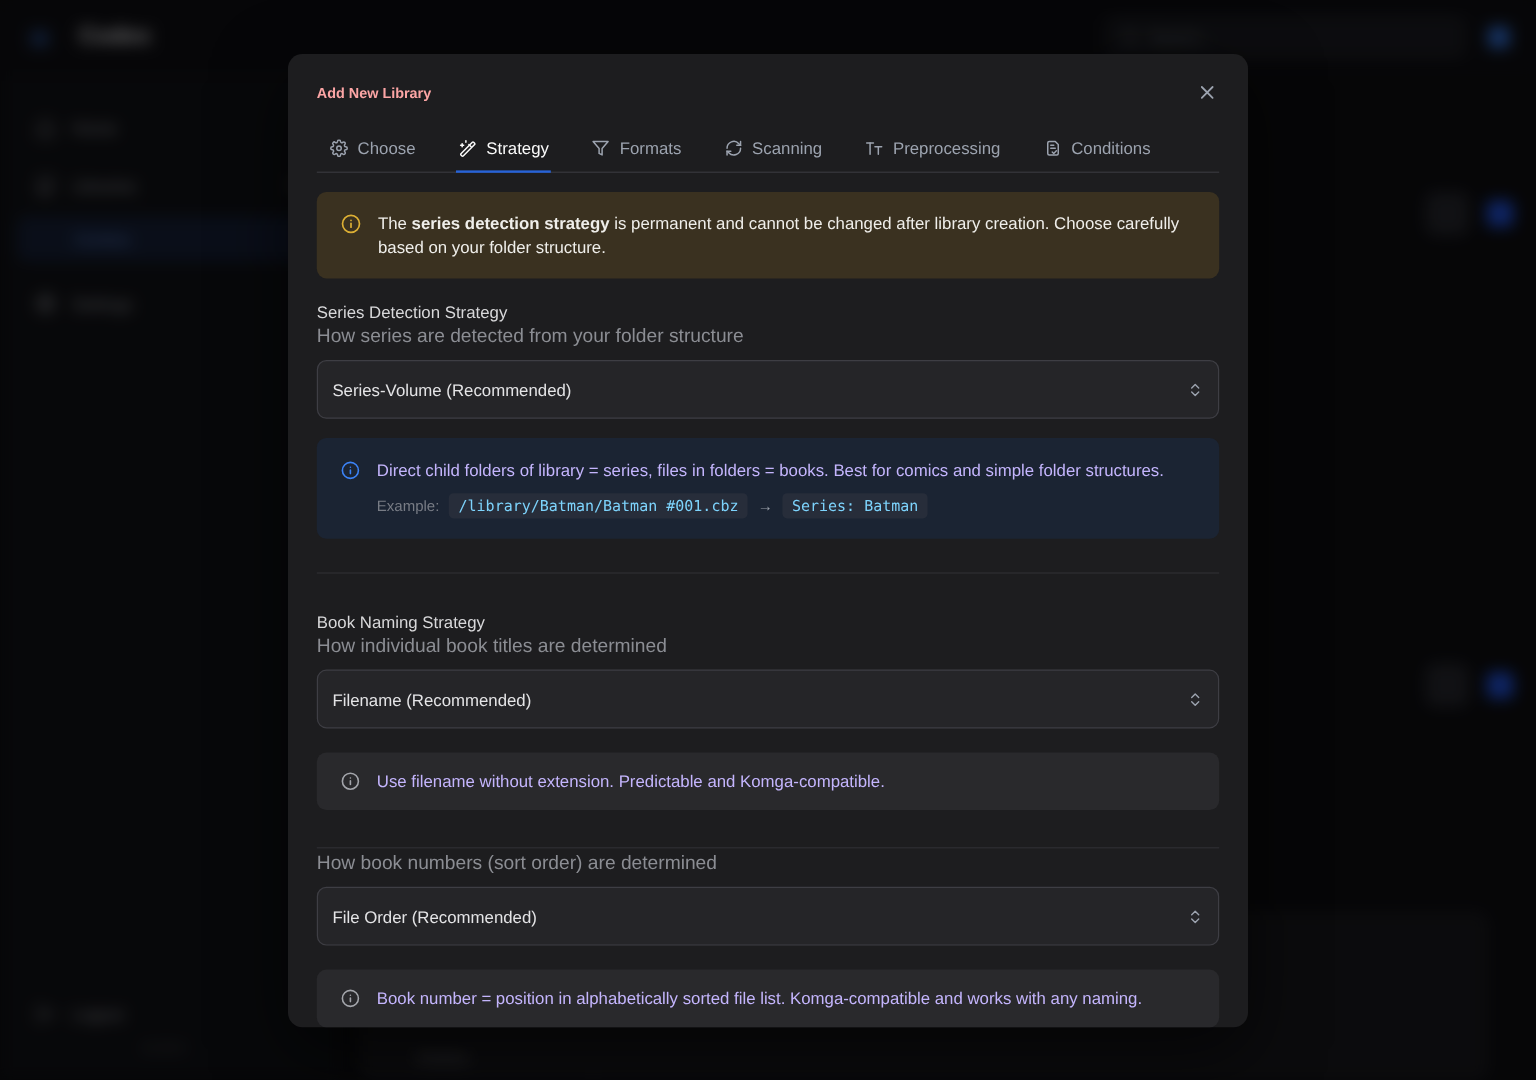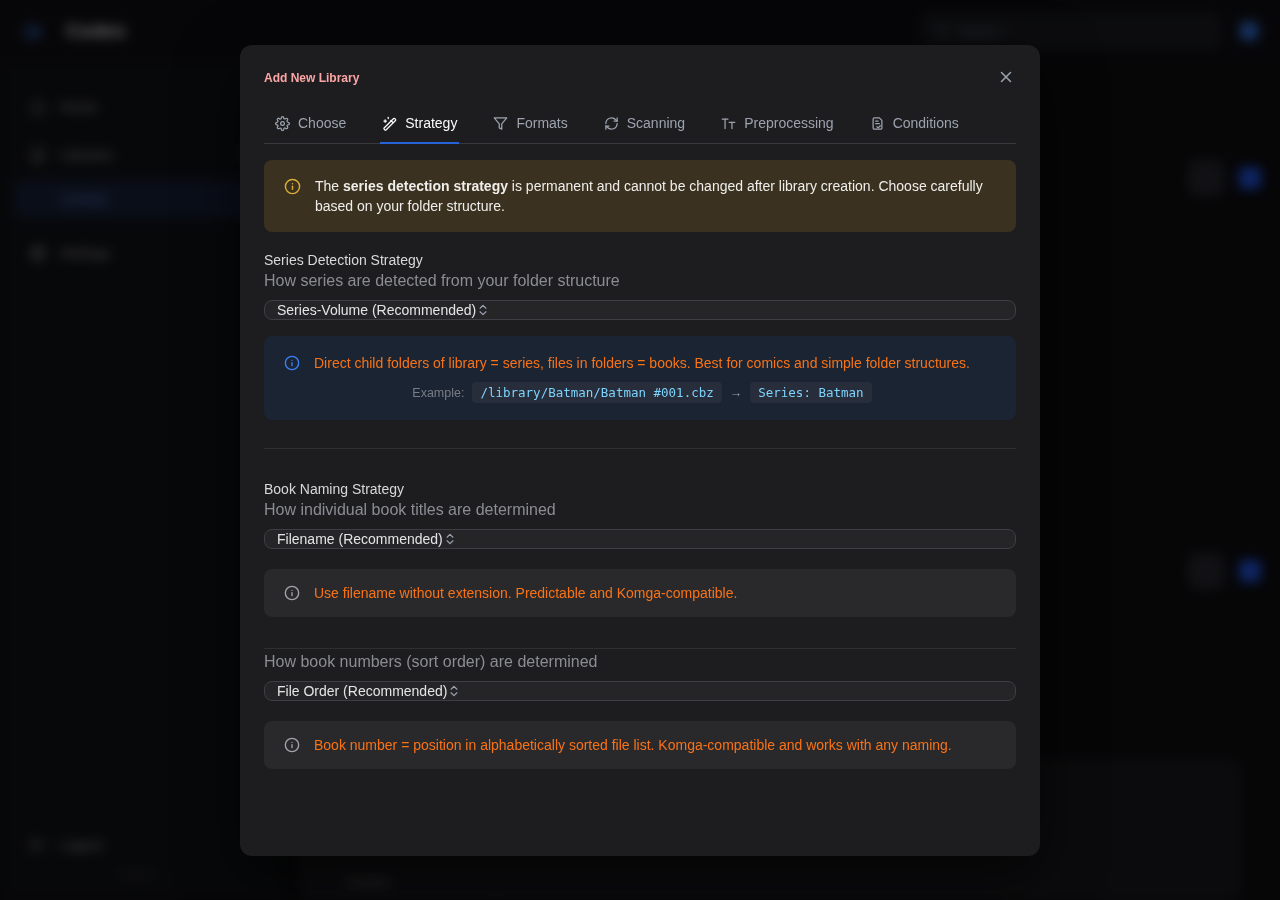--- a/index.html
+++ b/index.html
@@ -51,33 +51,33 @@
   .tab svg { width:15px; height:15px; }
   .tab.active { color:#fafafa; border-bottom-color:#2763d8; }
 
   .warning { margin-top:16px; background:#3a3120; border-radius:8px; padding:16px 20px; display:flex; gap:14px; }
   .warning svg { width:17px; height:17px; color:#dcaf34; flex:none; margin-top:2px; }
   .warning p { font-size:14px; line-height:20px; color:#efeeea; max-width:676px; }
   .warning b { font-weight:700; }
 
   .sec-label { margin-top:20px; font-size:14px; color:#d8d8da; }
   .sec-desc { margin-top:4px; font-size:16px; color:#8b8d93; }
-  .select { margin-top:10px; height:20px; background:#252528; border:1px solid #3e3e44; border-radius:8px;
-    display:flex; align-items:center; padding:0 12px; cursor:pointer; }
+  .select { margin-top:10px; height:49px; background:#252528; border:1px solid #3e3e44; border-radius:8px;
+    display:flex; align-items:center; justify-content:space-between; padding:0 12px; cursor:pointer; }
   .select .val { font-size:14px; color:#e4e4e6; }
   .select svg { width:14px; height:14px; color:#9ca3af; }
 
   .info-panel { margin-top:16px; border-radius:8px; padding:17px 20px; display:flex; gap:14px; align-items:flex-start; }
   .info-panel svg { width:16px; height:16px; flex:none; margin-top:2px; }
-  .info-panel .txt { font-size:14px; line-height:20px; color:#f97316; }
+  .info-panel .txt { font-size:14px; line-height:20px; color:#c4b5fd; }
   .info-blue { background:#1b2433; }
   .info-blue svg { color:#3b82f6; }
   .info-gray { background:#29292c; padding:14px 20px; }
   .info-gray svg { color:#a3a5ab; }
-  .example-row { margin-top:9px; display:flex; align-items:center; gap:8px;justify-content:center; }
+  .example-row { margin-top:9px; display:flex; align-items:center; gap:8px; }
   .example-label { font-size:12.5px; color:#787c85; }
   .code-chip { font-family:"DejaVu Sans Mono","Liberation Mono",monospace; font-size:12.5px; color:#7dd3fc;
     background:#272d3a; border-radius:4px; padding:3px 8px; white-space:nowrap; }
   .arrow { font-size:12.5px; color:#9aa0aa; }
 
   .divider { height:1px; background:#2f2f32; margin-top:28px; }
   .mt-lg { margin-top:32px; }
 </style>
 </head>
 <body>

